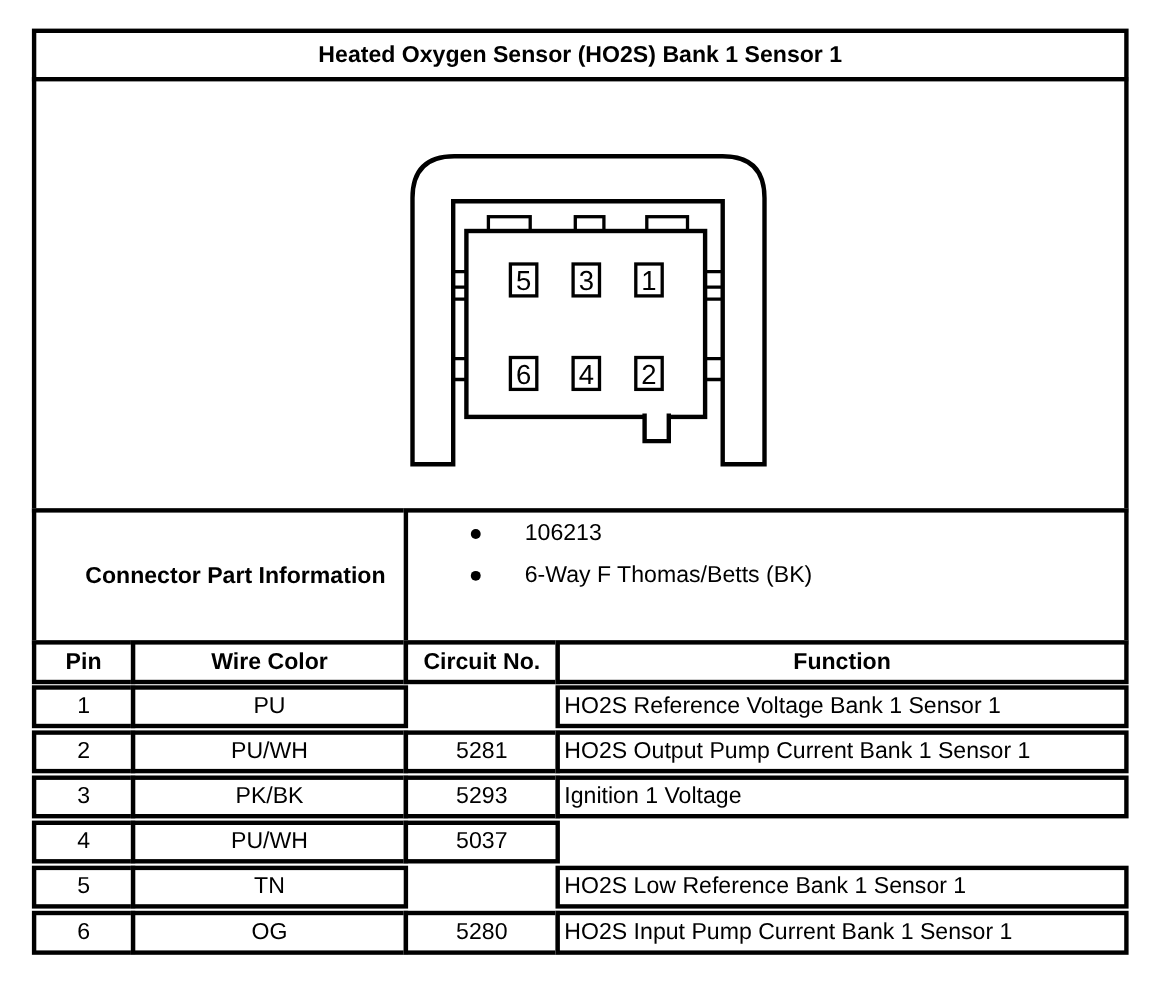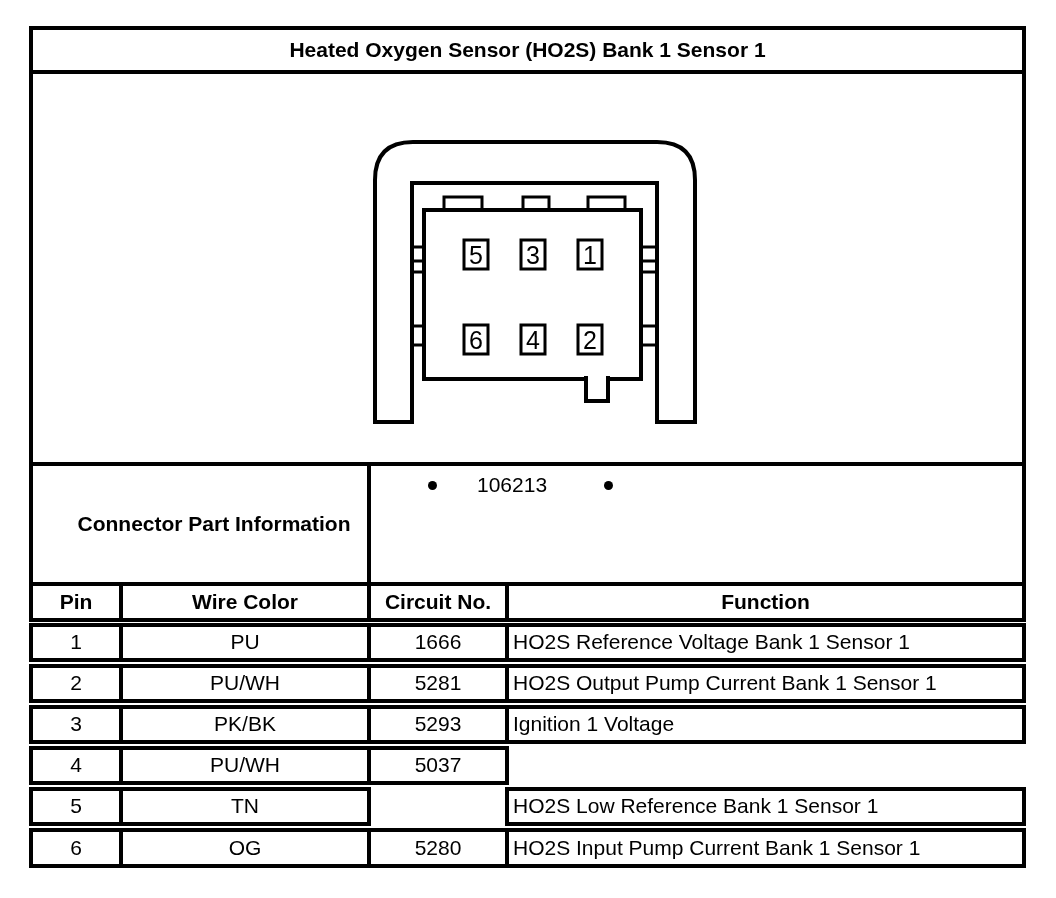--- a/index.html
+++ b/index.html
@@ -21,21 +21,21 @@
   .x-func{left:505px;width:521px;}
   
   .y-hdr{top:582px;height:40px;}
   .y-r0{top:623px;height:39px;}
   .y-r1{top:664px;height:39px;}
   .y-r2{top:705px;height:39px;}
   .y-r3{top:746px;height:39px;}
   .y-r4{top:787px;height:39px;}
   .y-r5{top:828px;height:40px;}
   
-  .bullets{display:flex;flex-direction:row;align-items:flex-start;width:100%;}
+  .bullets{display:flex;flex-direction:column;align-items:flex-start;width:100%;}
   .bullet-line{display:flex;align-items:center;height:38px;}
   .dot{width:9px;height:9px;border-radius:50%;background:#000;margin-left:57px;margin-right:40px;flex:0 0 auto;}
   
   .diagram-cell{padding:0;}
   .pin-num{font-family:"Liberation Sans",sans-serif;font-size:25px;font-weight:400;text-anchor:middle;fill:#000;}
 </style>
 </head>
 <body>
 
 <div class="page">
@@ -89,32 +89,32 @@
 
   <div class="c bold" style="left:29px;top:462px;width:370px;height:124px">Connector Part Information</div>
   <div class="c" style="left:367px;top:462px;width:659px;height:124px;align-items:flex-start">
     <div class="bullets">
       <div class="bullet-line">
         <span class="dot"></span>
         <span>106213</span>
       </div>
       <div class="bullet-line">
         <span class="dot"></span>
+        <span>6-Way F Thomas/Betts (BK)</span>
       </div>
     </div>
   </div>
 
   <div class="c bold x-pin y-hdr">Pin</div>
   <div class="c bold x-wire y-hdr">Wire Color</div>
   <div class="c bold x-circ y-hdr">Circuit No.</div>
   <div class="c bold x-func y-hdr">Function</div>
 
   <div class="c x-pin y-r0">1</div>
   <div class="c x-wire y-r0">PU</div>
-  <div class="c x-circ y-r0">1666</div>
   <div class="c x-func y-r0 left">HO2S Reference Voltage Bank 1 Sensor 1</div>
 
   <div class="c x-pin y-r1">2</div>
   <div class="c x-wire y-r1">PU/WH</div>
   <div class="c x-circ y-r1">5281</div>
   <div class="c x-func y-r1 left">HO2S Output Pump Current Bank 1 Sensor 1</div>
 
   <div class="c x-pin y-r2">3</div>
   <div class="c x-wire y-r2">PK/BK</div>
   <div class="c x-circ y-r2">5293</div>

